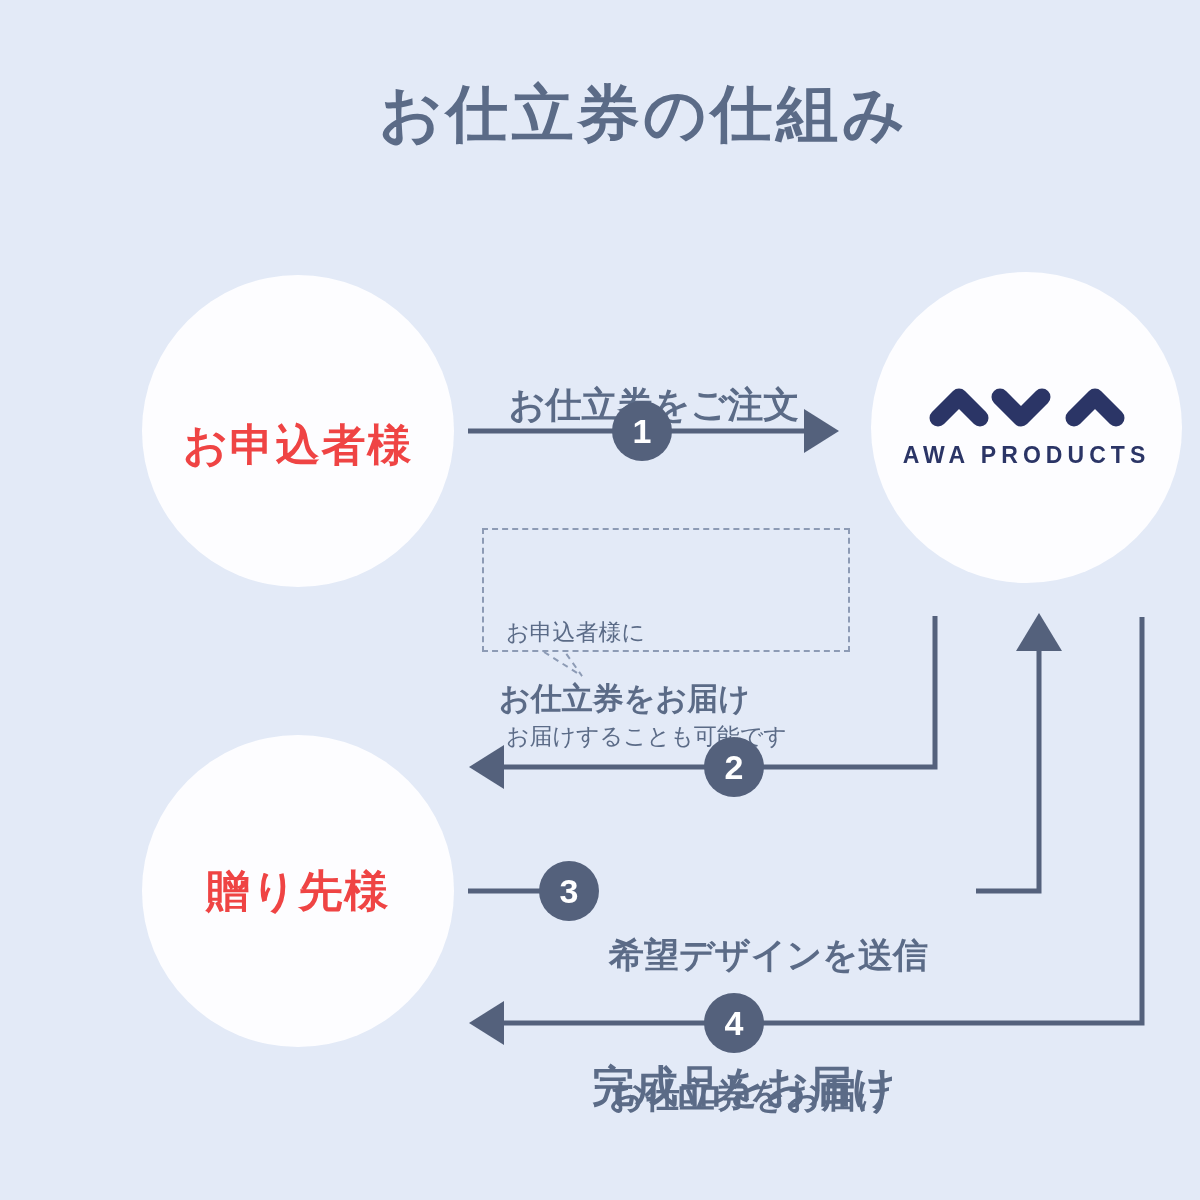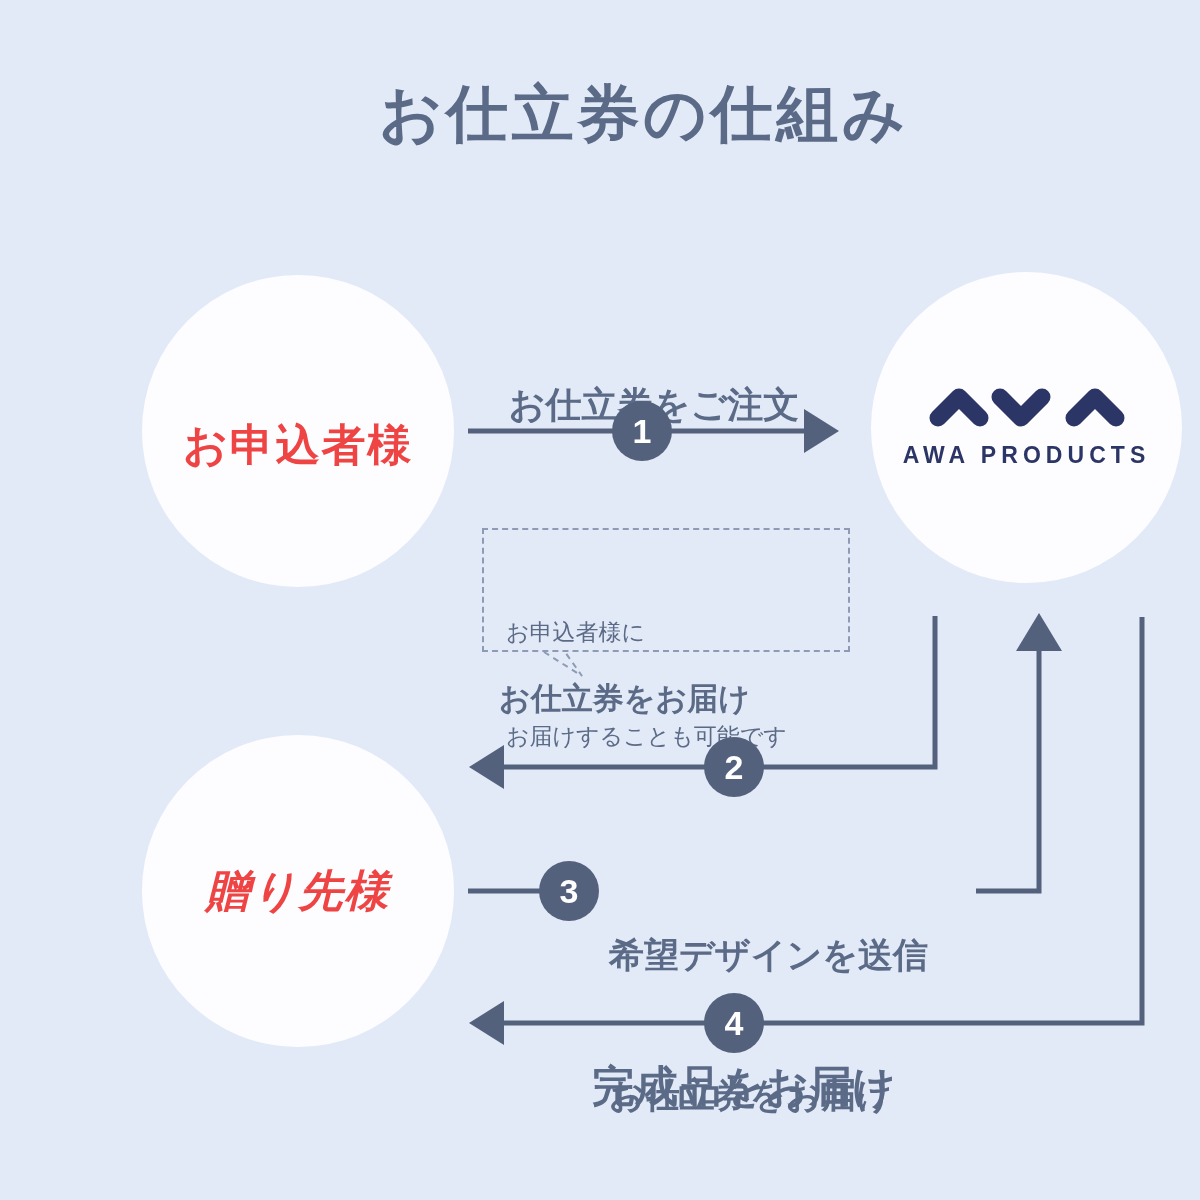--- a/index.html
+++ b/index.html
@@ -47,21 +47,21 @@
   .node-label {
     font-size: 44px;
     font-weight: 700;
     color: #ef4444;
     letter-spacing: 0.04em;
     white-space: pre;
   }
 
   #node-applicant { left: 98px; top: 275px; width: 312px; height: 312px; }
   #node-applicant .node-label { transform: translateY(14px); }
-  #node-recipient { left: 98px; top: 735px; width: 312px; height: 312px; font-style: italic; }
+  #node-recipient { left: 98px; top: 735px; width: 312px; height: 312px; }
 
   #node-company {
     left: 827px; top: 272px; width: 311px; height: 311px;
     flex-direction: column;
   }
 
   .logo-mark { display: block; }
   .logo-wordmark {
     margin-top: 14px;
     font-size: 23px;

